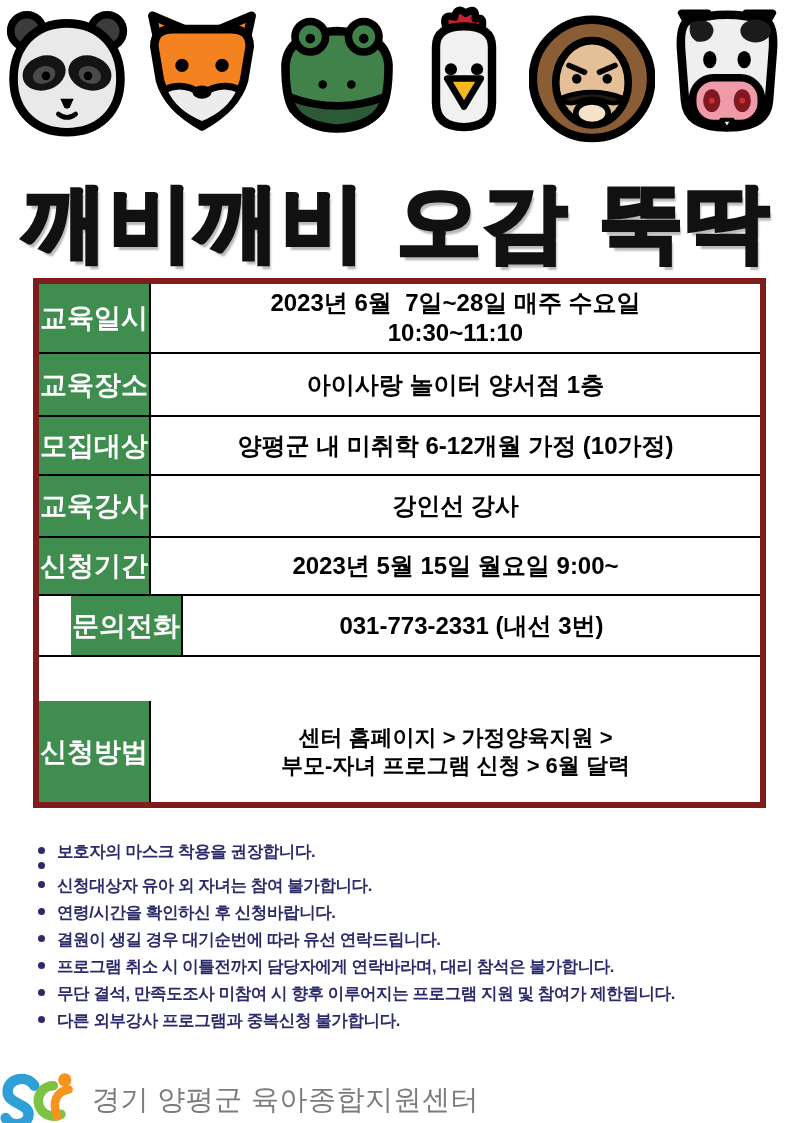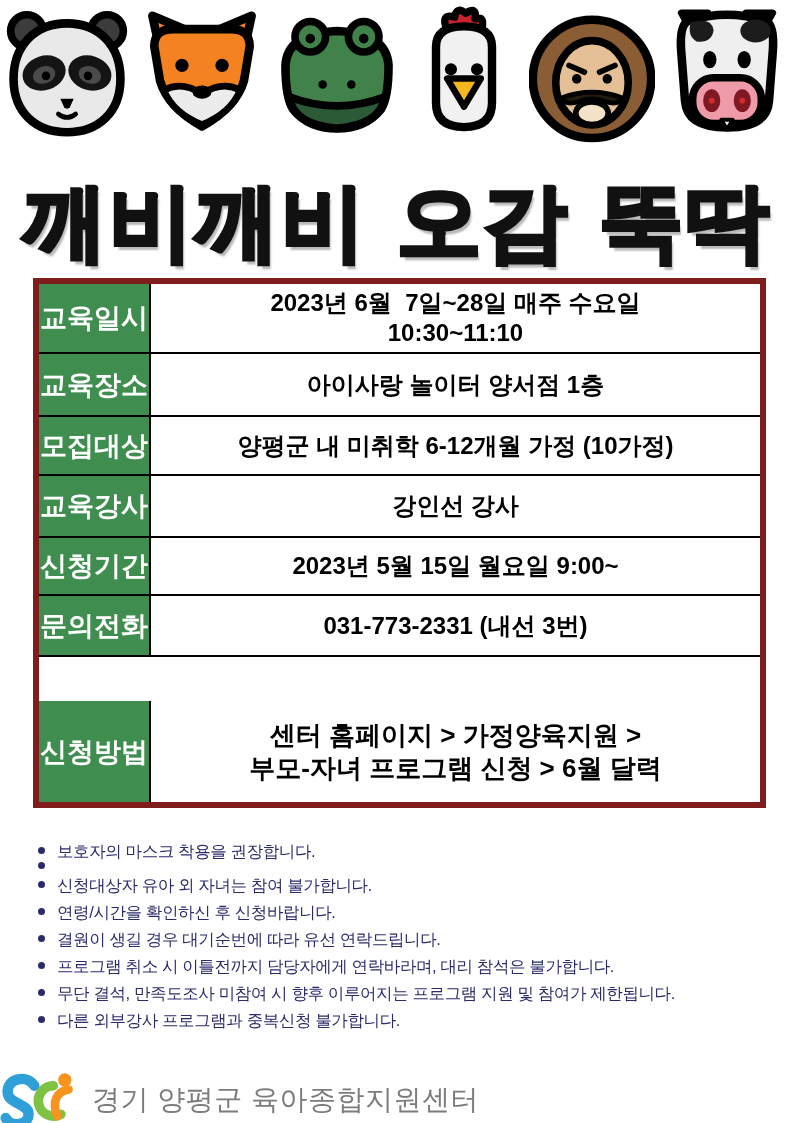--- a/index.html
+++ b/index.html
@@ -25,27 +25,27 @@
   .info-table { width:733px; margin:14px 0 0 33px; border:6px solid #7f1d1d; }
   .info-row { display:flex; border-bottom:2px solid #000; }
   .info-row:last-child { border-bottom:none;margin-top:44px; }
   .info-label { width:112px; flex:none; background:var(--header-green,#3f8e4f);
                 border-right:2px solid #000; color:#fff; font-weight:700;
                 font-size:27px; display:flex; align-items:center; justify-content:center; }
   .info-value { flex:1; display:flex; align-items:center; justify-content:center;
                 font-weight:700; font-size:24px; color:#000; text-align:center;
                 white-space:pre-wrap; line-height:1.25; }
   .r1 { height:70px; } .r2 { height:63px; } .r3 { height:59px; }
-  .r4 { height:62px; } .r5 { height:58px; } .r6 { height:61px; }
-  .r7 { height:101px; } .r7 .info-value { font-size:26px; }
+  .r4 { height:62px; } .r5 { height:58px; } .r6 { height:61px;padding-left:32px; }
+  .r7 { height:101px; } .r7 .info-value { font-size:22px; }
 
   
   .notes { list-style:none; margin:30px 0 0 38px; width:740px; }
   .notes li { display:flex; align-items:baseline; color:var(--note-navy,#2b2b6b);
-              font-weight:400; font-size:16.5px; line-height:27px;
+              font-weight:700; font-size:16.5px; line-height:27px;
               letter-spacing:-0.4px; white-space:nowrap; }
   .bullet { width:7px; height:7px; border-radius:50%;
             background:var(--note-navy,#2b2b6b); flex:none;
             margin-right:12px; position:relative; top:-3px; }
 
   
   .footer { margin-top:36px; display:flex; justify-content:flex-start;
             align-items:center; gap:12px; }
   .footer-org { color:#7c7c7c; font-size:28px; font-weight:500; letter-spacing:0.5px; }
 </style>

